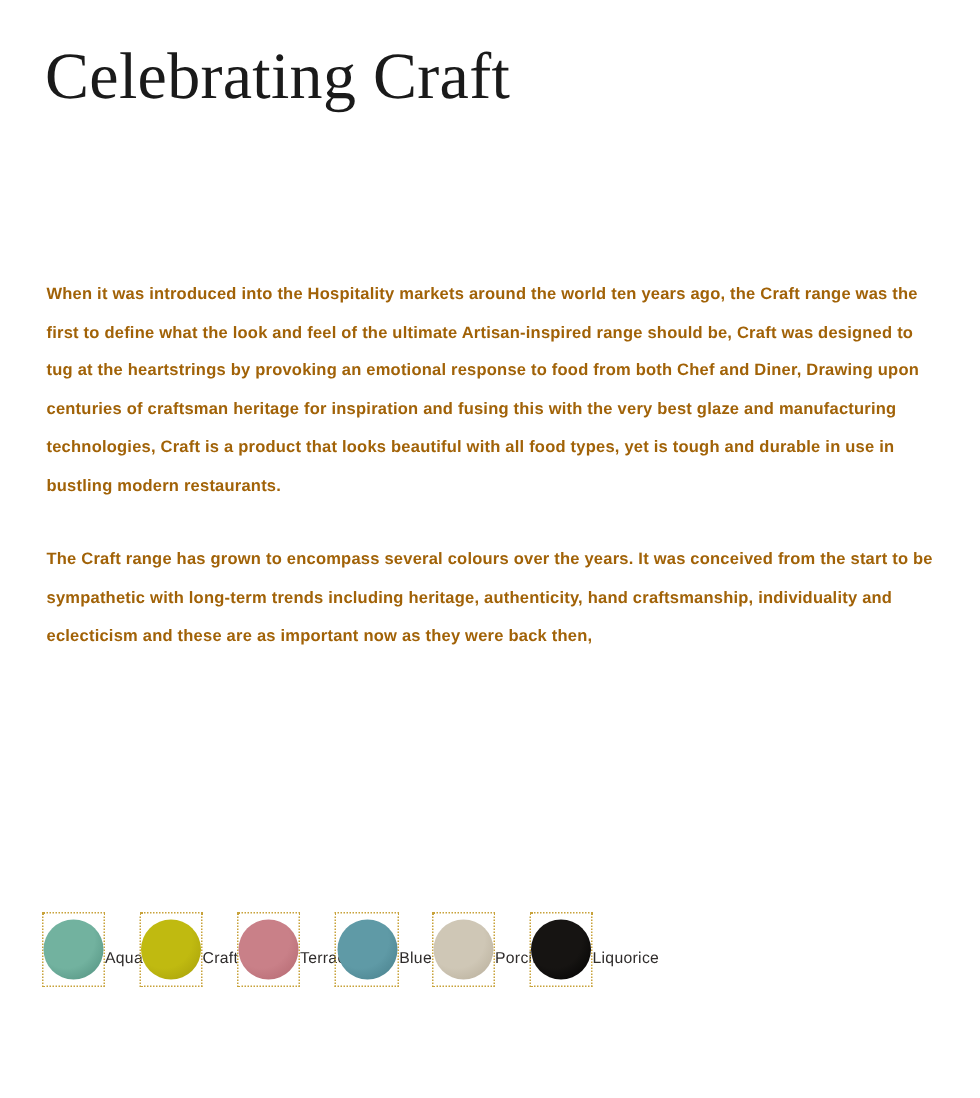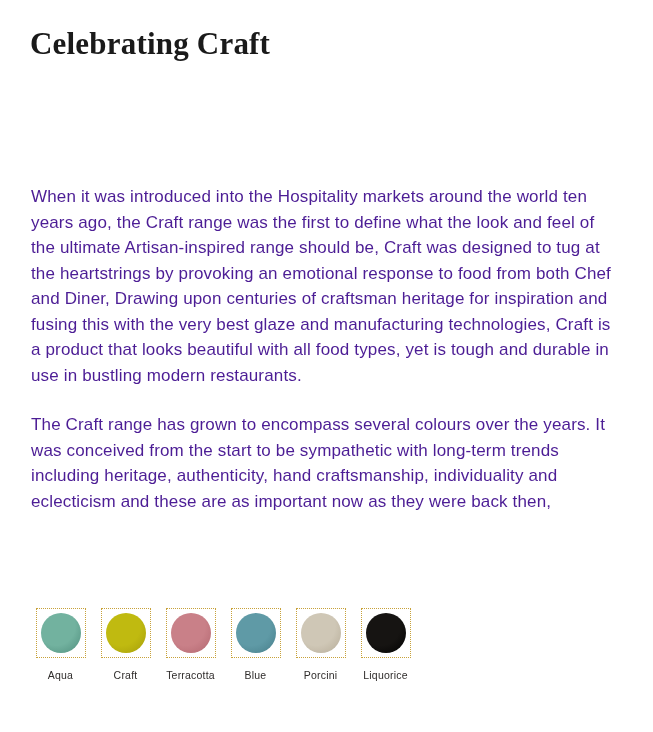--- a/index.html
+++ b/index.html
@@ -19,55 +19,55 @@
     position: relative;
     width: 653px;
     height: 732px;
     box-sizing: border-box;
   }
   .page-title {
     position: absolute;
     left: 30px;
     top: 26px;
     font-family: "Liberation Serif", serif;
-    font-size: 31px;
-    font-weight: 700;
+    font-size: 44px;
+    font-weight: 400;
     letter-spacing: 0.2px;
     color: #1a1a1a;
     margin: 0;
     line-height: 1.15;
   }
   .body-copy {
     position: absolute;
     left: 31px;
     top: 184px;
     width: 592px;
   }
   .body-copy p {
     margin: 0 0 24px 0;
-    font-size: 17px;
+    font-size: 11px;
     line-height: 25.5px;
-    color: #4c1d95;
+    color: #a16207;
     letter-spacing: 0.15px;
-    font-weight: 400;
+    font-weight: 700;
   }
   .swatch-row {
     position: absolute;
     left: 28px;
     top: 608px;
     width: 600px;
     display: flex;
     flex-direction: row;
     align-items: flex-start;
   }
   .swatch-cell {
     width: 65px;
     margin-right: 0px;
     display: flex;
-    flex-direction: column;
+    flex-direction: row;
     align-items: center;
   }
   .swatch-box {
     width: 50px;
     height: 50px;
     border: 1px dotted #c8a23a;
     box-sizing: border-box;
     display: flex;
     align-items: center;
     justify-content: center;

